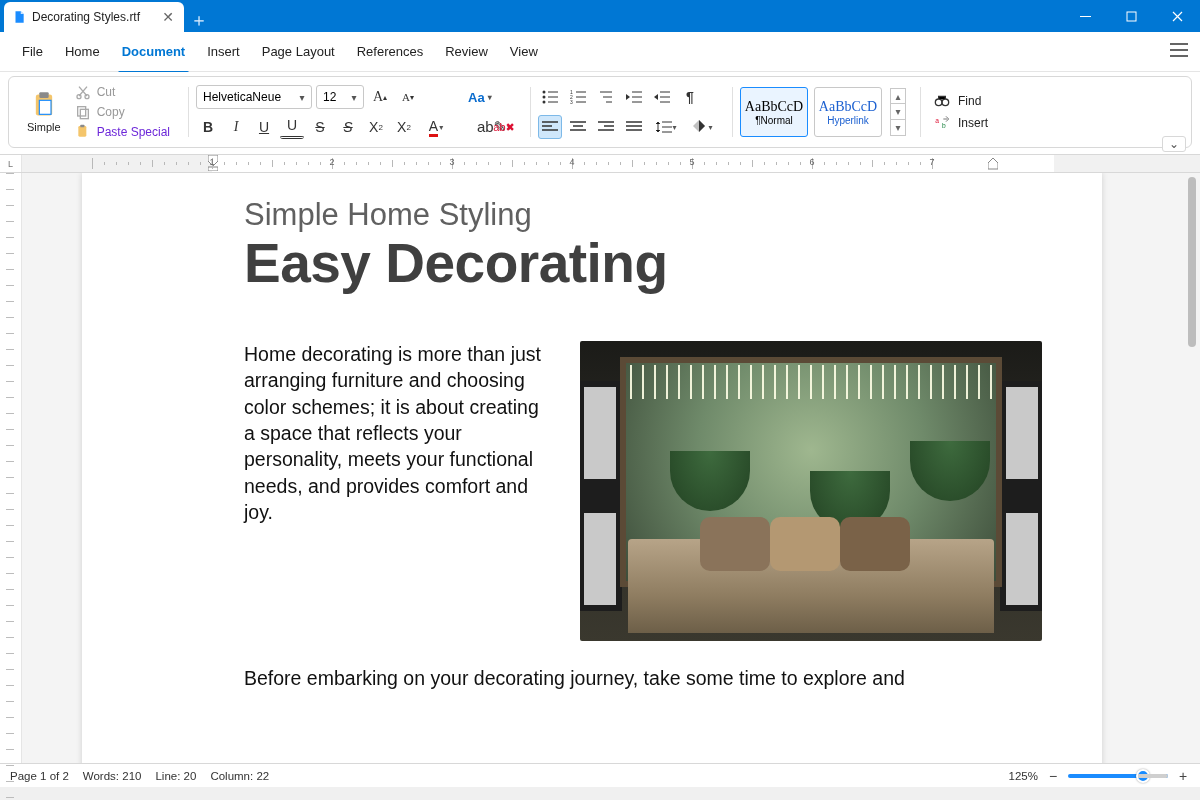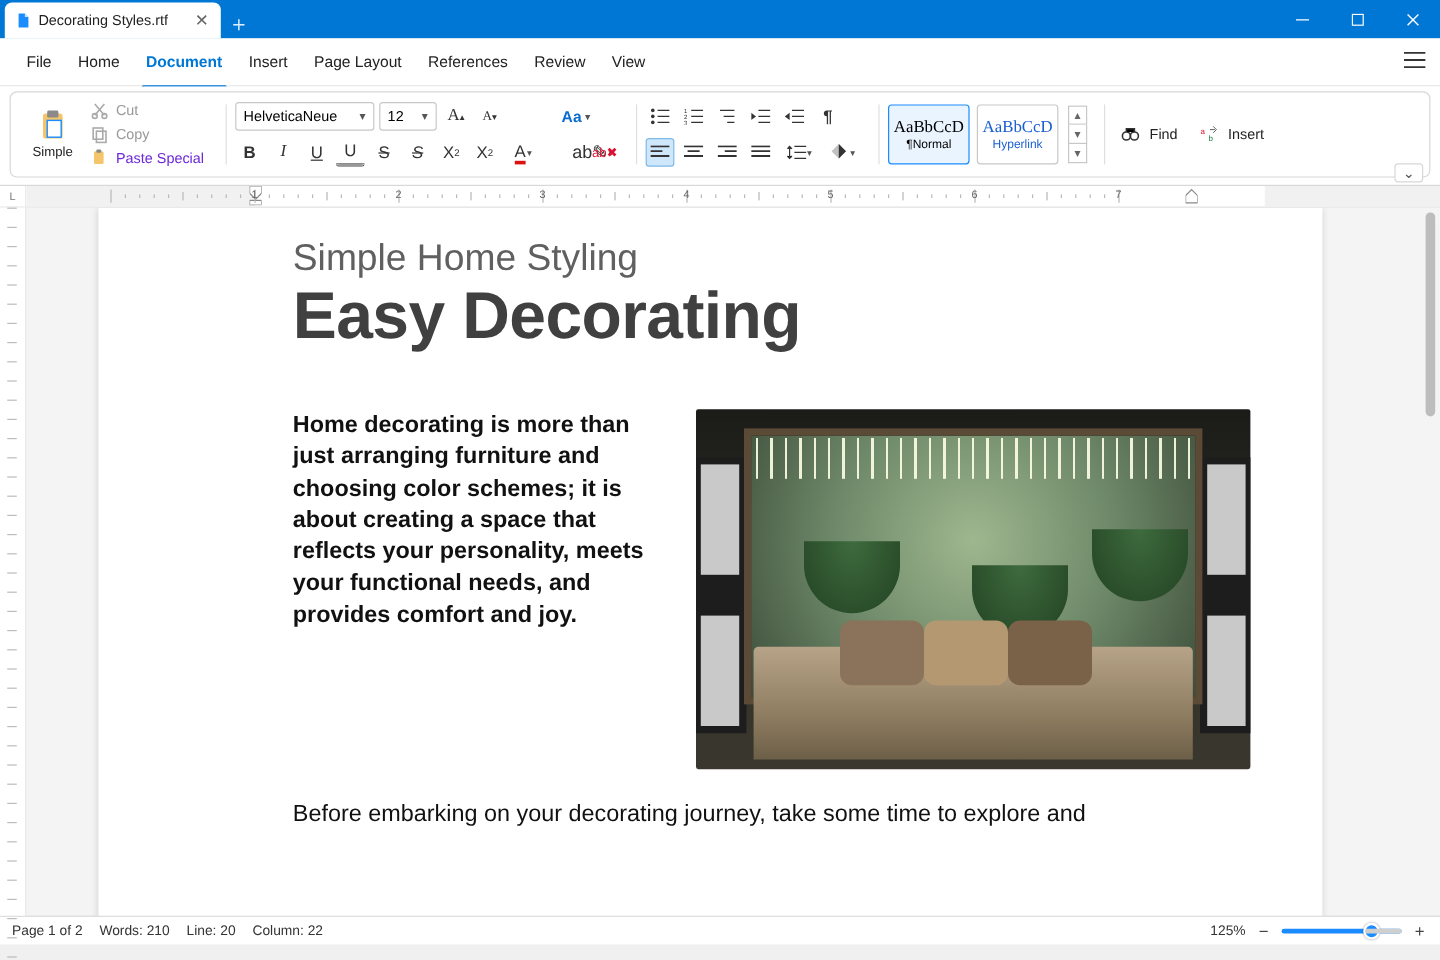--- a/index.html
+++ b/index.html
@@ -58,21 +58,21 @@
 .styles-group { display: flex; gap: 6px; align-items: center; }
 .style-box { border: 1px solid #c8c8c8; border-radius: 3px; width: 68px; height: 50px; display: flex; flex-direction: column; align-items: center; justify-content: center; font-size: 10px; padding: 2px; }
 .style-box .sample { font-family: "Times New Roman", serif; font-size: 14px; }
 .style-box.selected { border: 1.5px solid #1a8cff; background: #eaf4ff; }
 .style-box.link .sample { color: #1a5fd0; }
 .style-box.link { color: #1a5fd0; }
 .style-scroll { display:flex; flex-direction:column; gap:0; margin-left:2px;}
 .style-scroll .sc { width:16px; height:16px; border:1px solid #c8c8c8; display:flex;align-items:center;justify-content:center; font-size:10px; color:#666; background:#fff;}
 .style-scroll .sc + .sc { border-top:none;}
 
-.find-group { display: flex; flex-direction: row; gap: 6px; }
+.find-group { display: flex; flex-direction: column; gap: 6px; }
 .find-item { display: flex; align-items: center; gap: 8px; font-size: 12px; color: #222; padding: 0 6px; }
 .find-item svg { width: 16px; height: 16px; }
 
 
 .ruler-area { display: flex; background: #fff; height: 18px; border-bottom: 1px solid #d8d8d8; }
 .ruler-corner { width: 22px; background: #fff; display:flex; align-items:center; justify-content:center; font-size:9px; color:#777; border-right:1px solid #e5e5e5;}
 .hruler { flex: 1; position: relative; background: #fff; overflow: hidden; }
 .hruler .shade-l { position:absolute; left:0; top:0; bottom:0; width:190px; background:#f1f1f1;}
 .hruler .shade-r { position:absolute; right:0; top:0; bottom:0; width:146px; background:#f1f1f1;}
 .hruler .tick { position: absolute; top: 3px; bottom: 3px; width: 1px; background: #b8b8b8; }
@@ -82,21 +82,21 @@
 
 
 .work { display: flex; height: calc(800px - 32px - 40px - 96px - 18px - 24px); background: #f4f4f4; }
 .vruler { width: 22px; background: #fff; border-right: 1px solid #e5e5e5; position: relative; }
 .vruler .vtick { position:absolute; left:6px; width:8px; height:1px; background:#bcbcbc;}
 .viewport { flex: 1; overflow: hidden; position: relative; }
 .page { position: absolute; left: 60px; top: 0; width: 1020px; min-height: 1200px; background: #fff; box-shadow: 0 0 6px rgba(0,0,0,.15); padding: 18px 28px 40px 162px; }
 .subtitle { font-size: 31px; color: #606060; font-family: Arial, sans-serif; font-weight: 400; margin-top: 6px; }
 .title { font-size: 55px; font-weight: 700; color: #404040; font-family: Arial, sans-serif; margin-top: -2px; letter-spacing: -0.5px;}
 .body-wrap { margin-top: 46px; display: flex; gap: 26px; }
-.body-col { width: 310px; font-size: 19.5px; line-height: 1.35; color: #111; font-family: Verdana, Arial, sans-serif; font-weight: bold; }
+.body-col { width: 310px; font-size: 19.5px; line-height: 1.35; color: #111; font-family: Verdana, Arial, sans-serif; }
 .body-col p + p { margin-top: 24px; }
 .photo { width: 462px; height: 300px; border-radius: 2px; overflow: hidden; position: relative; background: linear-gradient(180deg,#1b1b18 0%, #2b2a24 40%, #3a382e 100%);}
 .photo .frame { position:absolute; left:40px; right:40px; top:16px; bottom:54px; border:6px solid #5b4a36; background: radial-gradient(circle at 50% 40%, #9fb78f 0%, #6f8a6a 50%, #3d4d3a 100%);}
 .photo .lights { position:absolute; left:50px; right:50px; top:24px; height:34px; background: repeating-linear-gradient(90deg, rgba(255,255,230,.9) 0 2px, transparent 2px 12px);}
 .photo .bed { position:absolute; left:48px; right:48px; bottom:8px; height:94px; background: linear-gradient(180deg,#b7a488 0%, #8f7d61 60%, #6d5f48 100%); border-radius:4px 4px 0 0;}
 .photo .pillow { position:absolute; bottom:70px; width:70px; height:54px; background:#8a735a; border-radius:10px;}
 .photo .pillow.p1{ left:120px;} .photo .pillow.p2{ left:190px; background:#b49872;} .photo .pillow.p3{ left:260px; background:#7a6248;}
 .photo .leaf { position:absolute; width:80px; height:60px; background: radial-gradient(ellipse at 50% 0%, #3e6b3e 0%, #284a28 80%); border-radius: 0 0 60px 60px;}
 .photo .leaf.l1{ left:90px; top:110px;} .photo .leaf.l2{ left:230px; top:130px;} .photo .leaf.l3{ left:330px; top:100px;}
 .photo .window { position:absolute; top:40px; bottom:30px; width:44px; background:#1d1d1d;}

